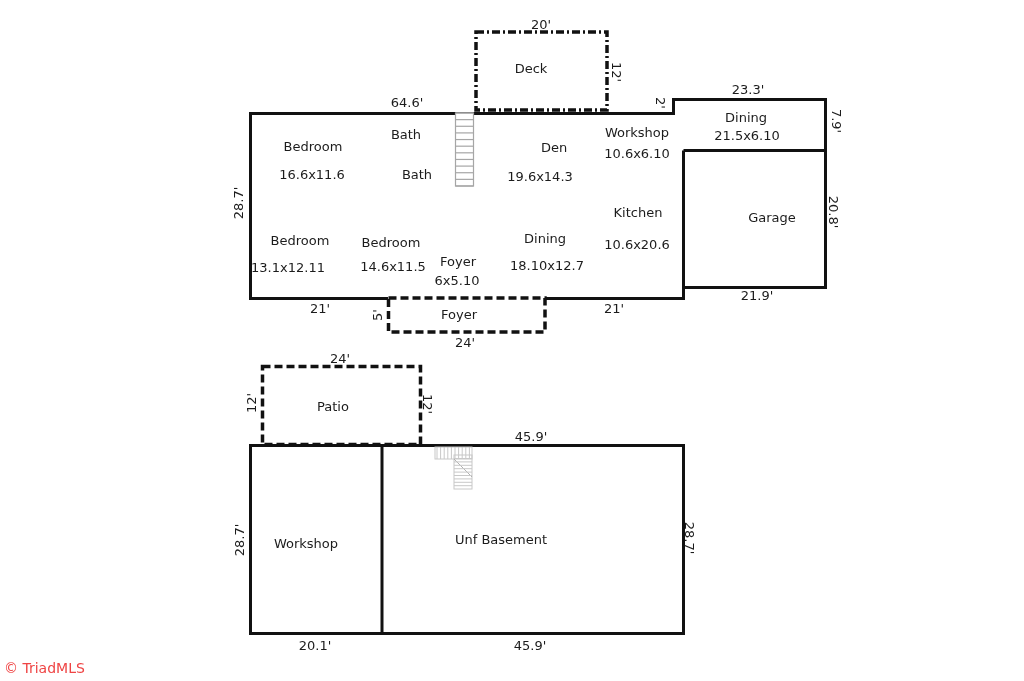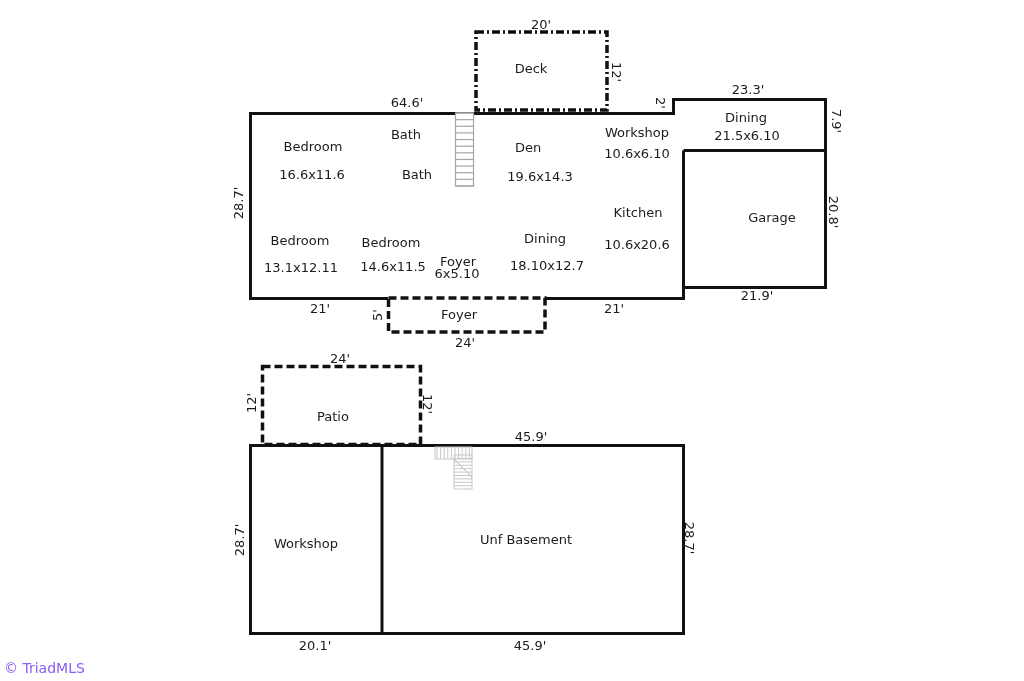--- a/index.html
+++ b/index.html
@@ -3,21 +3,21 @@
 <meta charset="utf-8">
 <style>
   html,body{margin:0;padding:0;background:#ffffff;}
   #canvas{position:relative;width:924px;height:681px;background:#ffffff;overflow:hidden;
           font-family:"DejaVu Sans","Liberation Sans",sans-serif;text-decoration:underline;}
   #linework{position:absolute;left:0;top:0;}
   .lbl{position:absolute;font-size:13px;color:#1c1c1c;white-space:nowrap;
        transform:translate(-50%,-50%);line-height:1;}
   .cw{transform:translate(-50%,-50%) rotate(90deg);}
   .ccw{transform:translate(-50%,-50%) rotate(-90deg);}
-  .watermark{position:absolute;left:4px;top:661px;font-size:14px;color:#8b5cf6;
+  .watermark{position:absolute;left:4px;top:661px;font-size:14px;color:#ef4444;
              transform:none;line-height:1;}
 </style>
 </head>
 <body>
 
 <div id="canvas">
 
   <svg id="linework" width="1024" height="681" viewBox="0 0 1024 681">
 
     <path d="M 388 298.5 H 250.5 V 113.5 H 673.5 V 99.5 H 825.5 V 287.5 H 683.5 V 298.5 H 545" fill="none" stroke="#111111" stroke-width="3"></path>
@@ -85,63 +85,63 @@
   <div class="lbl cw" style="left:660px;top:103px">2'</div>
   <div class="lbl" style="left:320px;top:308px">21'</div>
   <div class="lbl" style="left:614px;top:308px">21'</div>
 
   <div class="lbl" style="left:313px;top:146px">Bedroom</div>
   <div class="lbl" style="left:312px;top:174px">16.6x11.6</div>
 
   <div class="lbl" style="left:406px;top:134px">Bath</div>
   <div class="lbl" style="left:417px;top:174px">Bath</div>
 
-  <div class="lbl" style="left:528px;top:147px">Den</div>
+  <div class="lbl" style="left:554px;top:147px">Den</div>
   <div class="lbl" style="left:540px;top:176px">19.6x14.3</div>
 
   <div class="lbl" style="left:637px;top:132px">Workshop</div>
   <div class="lbl" style="left:637px;top:153px">10.6x6.10</div>
 
   <div class="lbl" style="left:748px;top:89px">23.3'</div>
   <div class="lbl" style="left:746px;top:117px">Dining</div>
   <div class="lbl" style="left:747px;top:135px">21.5x6.10</div>
   <div class="lbl cw" style="left:836px;top:121px">7.9'</div>
 
   <div class="lbl" style="left:638px;top:212px">Kitchen</div>
   <div class="lbl" style="left:637px;top:244px">10.6x20.6</div>
 
   <div class="lbl" style="left:772px;top:217px">Garage</div>
   <div class="lbl cw" style="left:833px;top:212px">20.8'</div>
   <div class="lbl" style="left:757px;top:295px">21.9'</div>
 
   <div class="lbl" style="left:300px;top:240px">Bedroom</div>
-  <div class="lbl" style="left:301px;top:267px">13.1x12.11</div>
+  <div class="lbl" style="left:288px;top:267px">13.1x12.11</div>
 
   <div class="lbl" style="left:391px;top:242px">Bedroom</div>
   <div class="lbl" style="left:393px;top:266px">14.6x11.5</div>
 
   <div class="lbl" style="left:458px;top:261px">Foyer</div>
-  <div class="lbl" style="left:457px;top:273px">6x5.10</div>
+  <div class="lbl" style="left:457px;top:280px">6x5.10</div>
 
   <div class="lbl" style="left:545px;top:238px">Dining</div>
   <div class="lbl" style="left:547px;top:265px">18.10x12.7</div>
 
   <div class="lbl ccw" style="left:377px;top:315px">5'</div>
   <div class="lbl" style="left:459px;top:314px">Foyer</div>
   <div class="lbl" style="left:465px;top:342px">24'</div>
 
   <div class="lbl" style="left:340px;top:358px">24'</div>
   <div class="lbl ccw" style="left:251px;top:403px">12'</div>
-  <div class="lbl" style="left:333px;top:416px">Patio</div>
+  <div class="lbl" style="left:333px;top:406px">Patio</div>
   <div class="lbl cw" style="left:427px;top:404px">12'</div>
 
   <div class="lbl" style="left:531px;top:436px">45.9'</div>
   <div class="lbl ccw" style="left:239px;top:540px">28.7'</div>
   <div class="lbl cw" style="left:689px;top:538px">28.7'</div>
 
   <div class="lbl" style="left:306px;top:543px">Workshop</div>
-  <div class="lbl" style="left:526px;top:539px">Unf Basement</div>
+  <div class="lbl" style="left:501px;top:539px">Unf Basement</div>
   <div class="lbl" style="left:315px;top:645px">20.1'</div>
   <div class="lbl" style="left:530px;top:645px">45.9'</div>
 
   <div class="lbl watermark">© TriadMLS</div>
 
 </div>
 
 </body></html>

